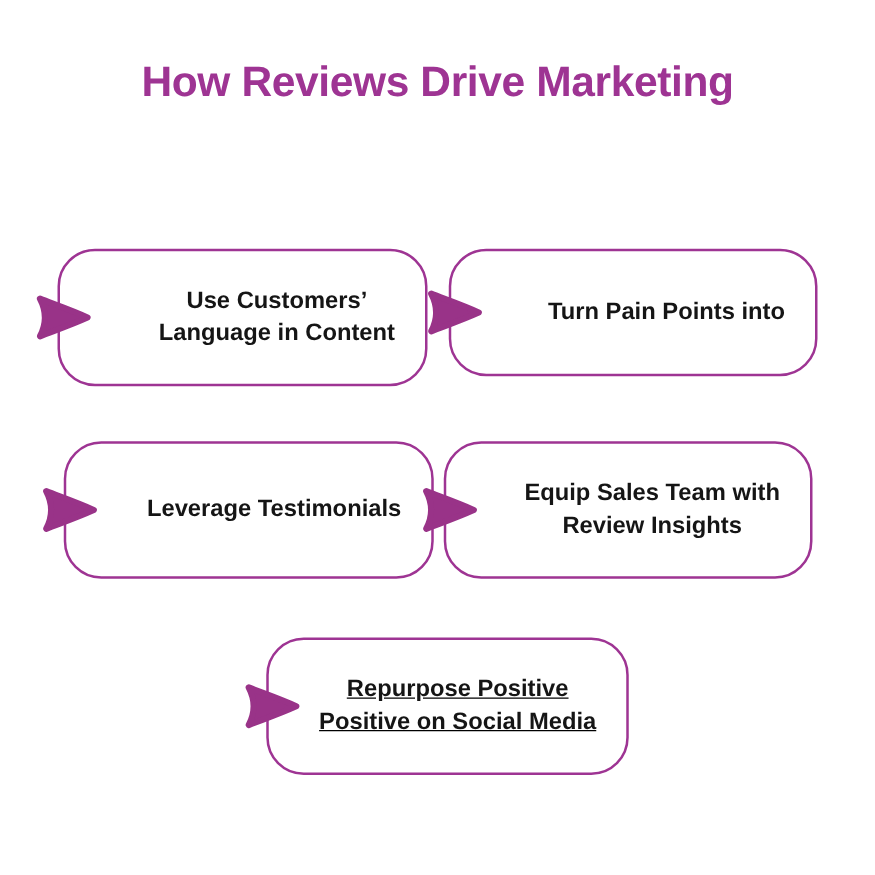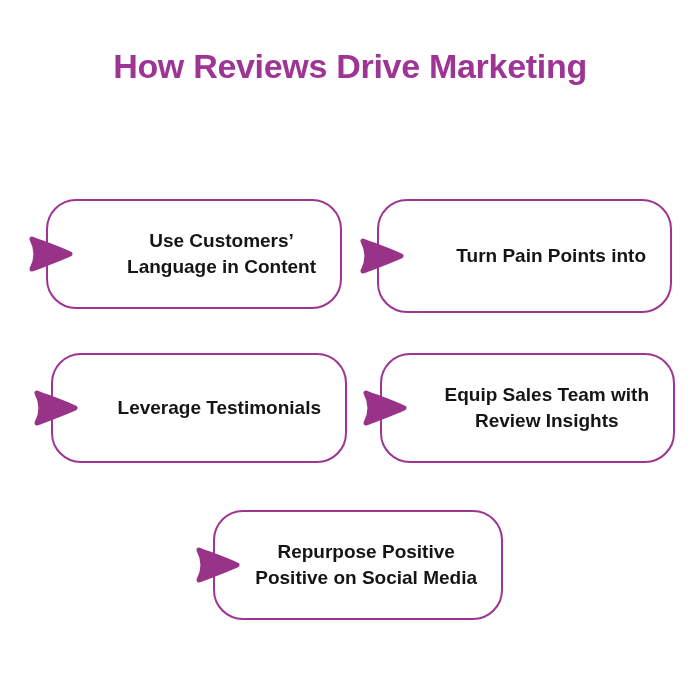--- a/index.html
+++ b/index.html
@@ -61,24 +61,24 @@
   }
   .arrow path{
     fill:var(--arrow,#993388);
     stroke:var(--arrow,#993388);
     stroke-width:5;
     stroke-linejoin:round;
     stroke-linecap:round;
   }
   
   .b1{left:46px;top:199px;width:296px;height:110px;}
-  .b2{left:377px;top:199px;width:295px;height:114px;}
+  .b2{left:359px;top:199px;width:295px;height:102px;}
   .b3{left:51px;top:353px;width:296px;height:110px;}
-  .b4{left:380px;top:353px;width:295px;height:110px;}
-  .b5{left:213px;top:510px;width:290px;height:110px;}
+  .b4{left:355px;top:353px;width:295px;height:110px;}
+  .b5{left:213px;top:510px;width:290px;height:110px;text-decoration:underline;}
 </style>
 </head>
 <body>
 
 <div class="canvas">
 
   <h1 class="title">
     <span>How Reviews Drive Marketing</span>
   </h1>
 

